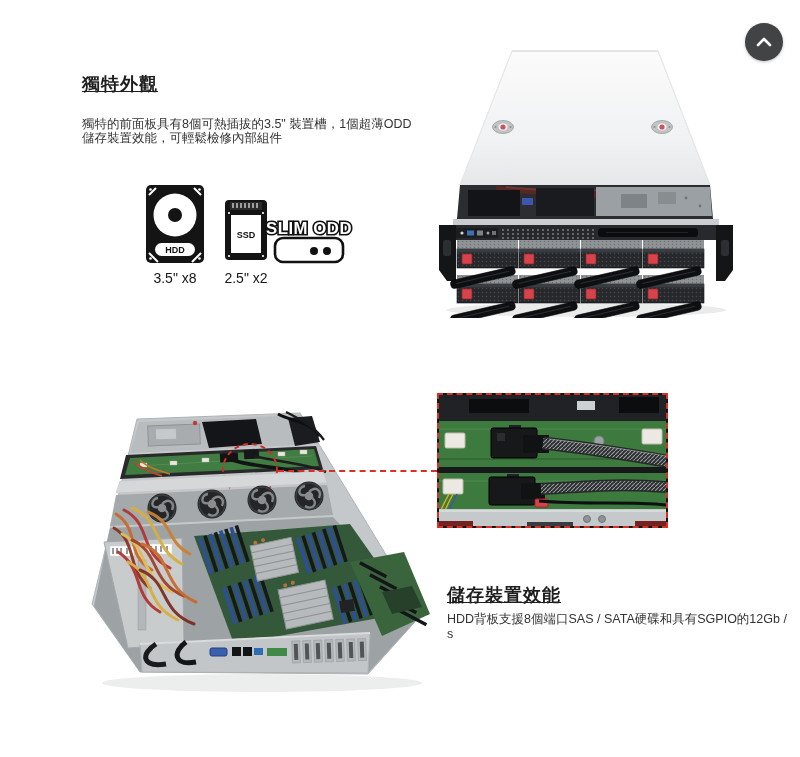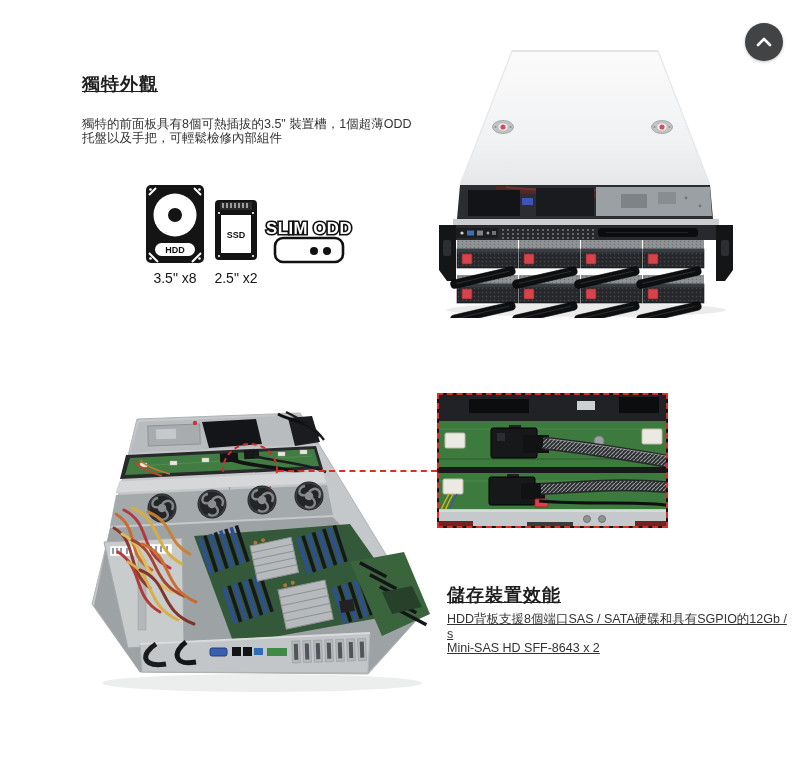--- a/index.html
+++ b/index.html
@@ -14,24 +14,24 @@
     background:#414345;border:none;cursor:pointer;display:flex;align-items:center;justify-content:center;
     box-shadow:0 1px 3px rgba(0,0,0,.25);
   }
   
   .h-title{font-size:18px;font-weight:bold;color:#1e1e1e;letter-spacing:1px;line-height:1.1;}
   .body-text{font-size:12.5px;line-height:14px;color:#333;}
   .caption{font-size:14px;color:#161616;text-align:center;}
   #appearance-title{left:82px;top:60px;text-decoration:underline;}
   #appearance-body{left:82px;top:117px;width:330px;}
   #storage-title{left:447px;top:571px;text-decoration:underline;}
-  #storage-body{left:447px;top:612px;width:345px;line-height:14.5px;text-decoration:underline;}
+  #storage-body{left:447px;top:612px;width:345px;line-height:14.5px;}
   
   #hdd-block{left:145px;top:184px;width:60px;text-align:center;}
-  #ssd-block{left:214px;top:199px;width:44px;text-align:center;}
+  #ssd-block{left:224px;top:199px;width:44px;text-align:center;}
   #slim-block{left:262px;top:214px;width:94px;text-align:center;}
   #hdd-block .caption{margin-top:6px;}
   #ssd-block .caption{margin-top:9px;white-space:nowrap;}
   
   #server-front-photo{left:436px;top:48px;width:300px;height:270px;}
   #server-internal-photo{left:82px;top:392px;width:350px;height:310px;}
   #backplane-detail-photo{
     left:437px;top:393px;width:231px;height:135px;box-sizing:border-box;
     border:2px dashed #d93025;background:#131416;
   }
@@ -48,21 +48,21 @@
   <button class="abs scroll-top">
     <svg width="20" height="14" viewBox="0 0 20 14">
       <polyline points="4,10 10,4 16,10" fill="none" stroke="#ffffff" stroke-width="2.6" stroke-linecap="round" stroke-linejoin="round"></polyline>
     </svg>
   </button>
 
   <section>
     <h2 class="abs h-title" id="appearance-title">獨特外觀</h2>
     <div class="abs body-text" id="appearance-body">
       <div>獨特的前面板具有8個可熱插拔的3.5" 裝置槽，1個超薄ODD</div>
-      <div>托盤以及手把，可輕鬆檢修內部組件</div>
+      <div>儲存裝置效能，可輕鬆檢修內部組件</div>
     </div>
 
     <div class="abs" id="hdd-block">
       <svg width="60" height="80" viewBox="0 0 60 80">
         <rect x="1" y="1" width="58" height="78" rx="5" fill="#141414"></rect>
         <circle cx="30" cy="31" r="21.5" fill="#ffffff"></circle>
         <circle cx="30" cy="31" r="7" fill="#141414"></circle>
         <line x1="4" y1="11" x2="11" y2="4" stroke="#fff" stroke-width="2"></line>
         <line x1="49" y1="4" x2="56" y2="11" stroke="#fff" stroke-width="2"></line>
         <line x1="4" y1="69" x2="13" y2="78" stroke="#fff" stroke-width="2"></line>
@@ -438,17 +438,16 @@
           <rect x="0" y="126" width="34" height="5" fill="#74221f"></rect>
           <rect x="196" y="126" width="31" height="5" fill="#74221f"></rect>
           <rect x="88" y="127" width="46" height="4" fill="#3a3c3e"></rect>
         </g>
       </svg>
     </div>
 
     <h2 class="abs h-title" id="storage-title">儲存裝置效能</h2>
     <div class="abs body-text" id="storage-body">
       <div>HDD背板支援8個端口SAS / SATA硬碟和具有SGPIO的12Gb / s</div>
-      <div>Mini-SAS HD SFF-8643 x 2</div>
     </div>
   </section>
 
 </div>
 
 </body></html>

